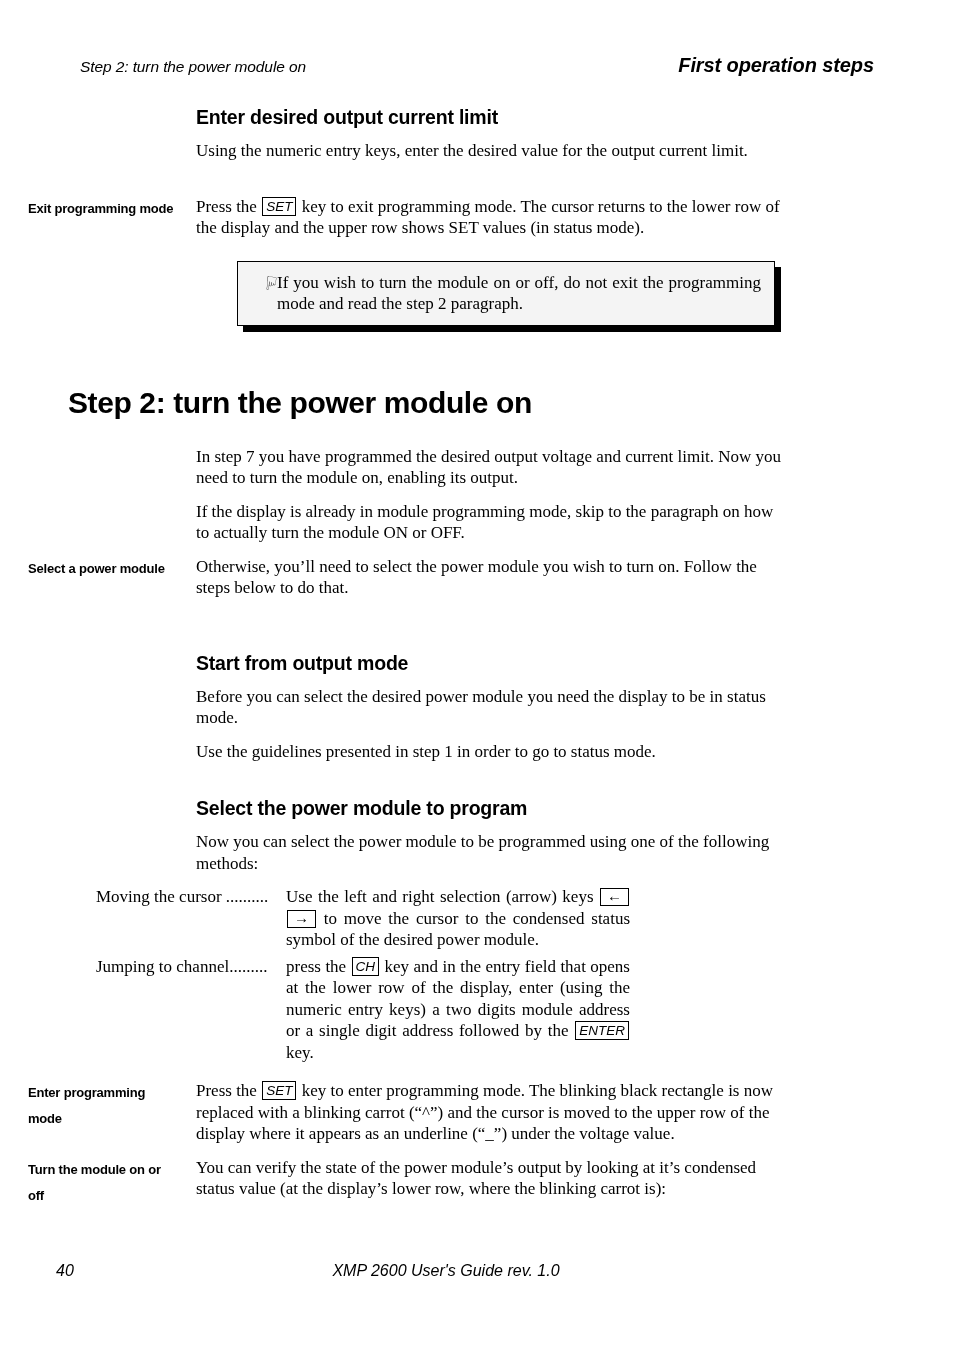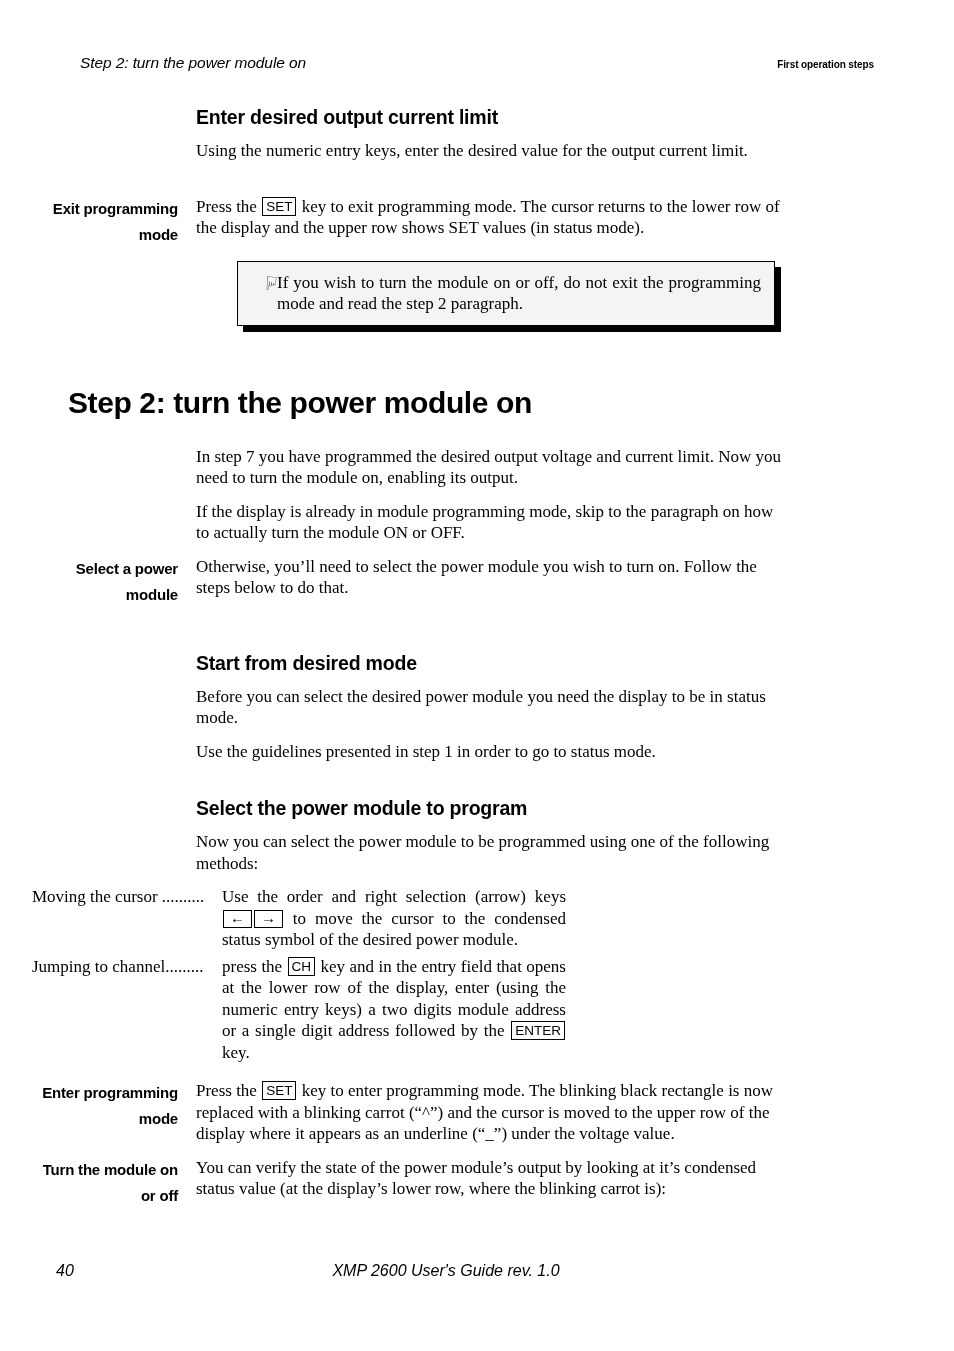--- a/index.html
+++ b/index.html
@@ -32,45 +32,46 @@
     align-items: baseline;
   }
   .runhead-left {
     font-family: "Liberation Sans", sans-serif;
     font-style: italic;
     font-size: 15.5px;
     letter-spacing: -0.1px;
   }
   .runhead-right {
     font-family: "Liberation Sans", sans-serif;
+    font-style: italic;
     font-weight: bold;
-    font-size: 10px;
+    font-size: 20px;
     letter-spacing: -0.1px;
   }
 
   
   .content {
     position: absolute;
     left: 0; top: 105px;
     width: 954px;
   }
 
   
   .block {
     position: relative;
     width: 766px;
   }
   .margin-note {
     position: absolute;
     left: 28px;
     width: 150px;
-    text-align: right;
+    text-align: left;
     font-family: "Liberation Sans", sans-serif;
     font-weight: bold;
-    font-size: 15px;
+    font-size: 13px;
     line-height: 26px;
     letter-spacing: -0.2px;
   }
   .col {
     margin-left: 196px;
     width: 602px;
   }
 
   h2.section-h {
     font-family: "Liberation Sans", sans-serif;
@@ -103,20 +104,21 @@
   .key {
     display: inline-block;
     border: 1.4px solid #000;
     font-family: "Liberation Sans", sans-serif;
     font-size: 13.5px;
     line-height: 15px;
     padding: 1px 3px 1px 3px;
     margin: 0 1px;
     vertical-align: 1px;
     white-space: nowrap;
+    font-style: italic;
   }
   .key.arrow {
     font-family: "Liberation Serif", serif;
     font-size: 15px;
     padding: 0px 6px 1px 6px;
   }
 
   
   .notebox-wrap {
     position: relative;
@@ -154,21 +156,21 @@
   .note-text {
     flex: 1 1 auto;
     font-family: "Liberation Serif", serif;
     font-size: 17px;
     line-height: 21.5px;
     text-align: justify;
   }
 
   
   .deflist {
-    margin-left: 32px;
+    margin-left: 96px;
     width: 534px;
   }
   .defrow {
     display: flex;
     align-items: flex-start;
     margin-bottom: 5px;
   }
   .defterm {
     flex: 0 0 190px;
     width: 190px;
@@ -278,21 +280,21 @@
       <div class="col">
         <p class="body">Otherwise, you’ll need to select the power module you wish to turn on. Follow the steps below to do that.</p>
       </div>
     </div>
 
     <div class="spacer-34"></div>
     <div class="spacer-18"></div>
 
     <div class="block">
       <div class="col">
-        <h2 class="section-h">Start from desired mode</h2>
+        <h2 class="section-h">Start from output mode</h2>
         <p class="body">Before you can select the desired power module you need the display to be in status mode.</p>
         <p class="body">Use the guidelines presented in step 1 in order to go to status mode.</p>
       </div>
     </div>
 
     <div class="spacer-34"></div>
 
     <div class="block">
       <div class="col">
         <h2 class="section-h">Select the power module to program</h2>
@@ -300,21 +302,21 @@
       </div>
     </div>
 
     <div class="spacer-12"></div>
 
     <div class="block">
       <div class="deflist">
 
         <div class="defrow">
           <div class="defterm">Moving the cursor ..........</div>
-          <div class="defdesc"><span>Use the order and right selection (arrow) keys </span><span class="key arrow">←</span><span class="key arrow">→</span><span> to move the cursor to the condensed status symbol of the desired power module.</span></div>
+          <div class="defdesc"><span>Use the left and right selection (arrow) keys </span><span class="key arrow">←</span><span class="key arrow">→</span><span> to move the cursor to the condensed status symbol of the desired power module.</span></div>
         </div>
 
         <div class="defrow">
           <div class="defterm">Jumping to channel.........</div>
           <div class="defdesc"><span>press the </span><span class="key">CH</span><span> key and in the entry field that opens at the lower row of the display, enter (using the numeric entry keys) a two digits module address or a single digit address followed by the </span><span class="key">ENTER</span><span> key.</span></div>
         </div>
 
       </div>
     </div>
 

